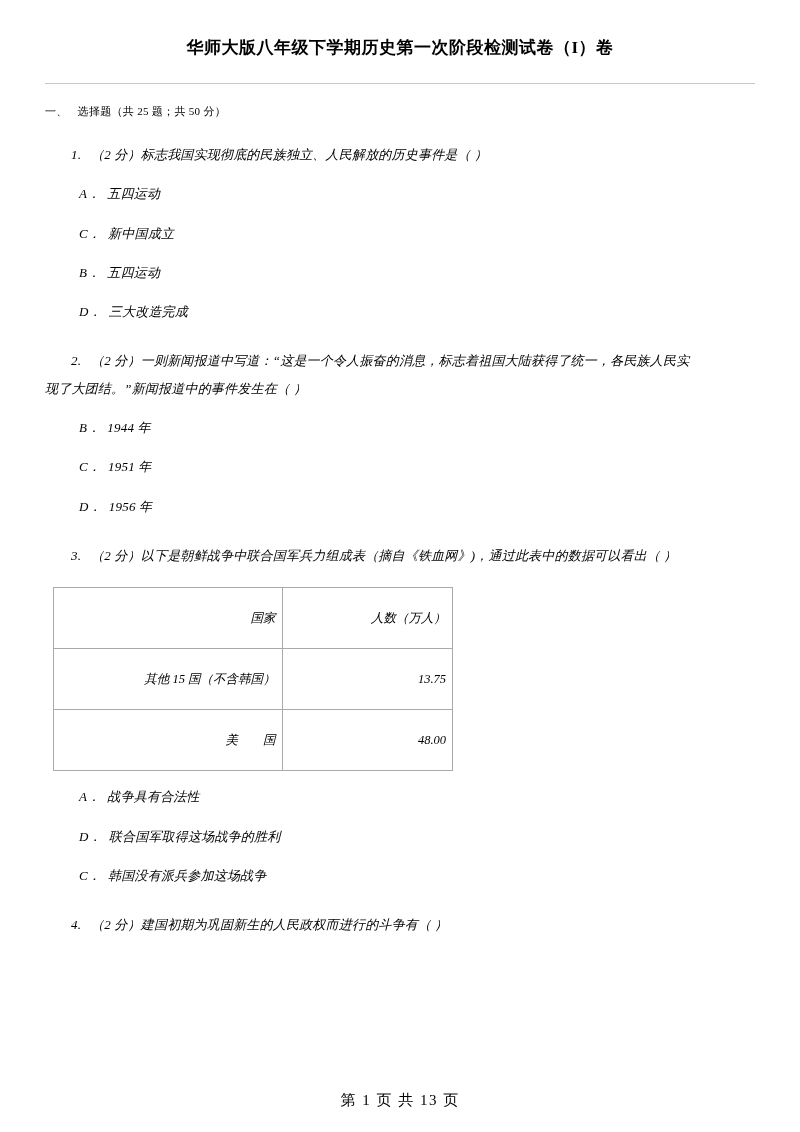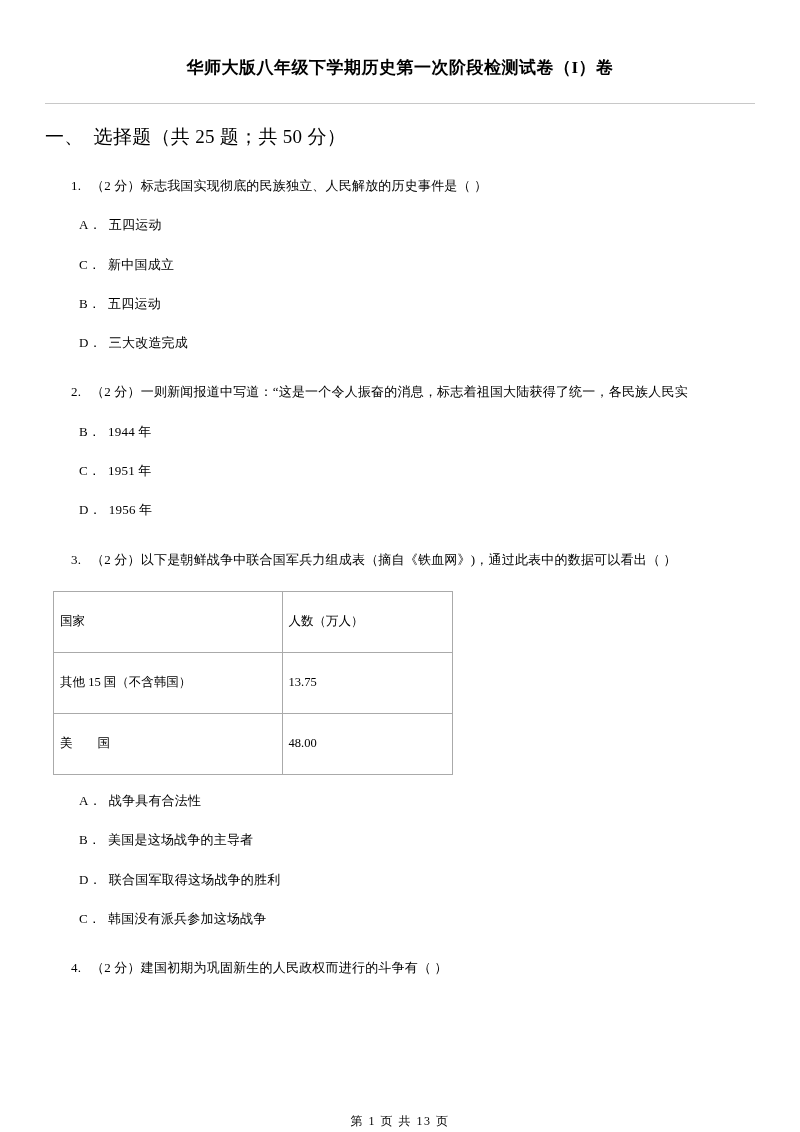--- a/index.html
+++ b/index.html
@@ -18,40 +18,41 @@
     width: 800px;
     height: 1132px;
     box-sizing: border-box;
     padding: 0 45px;
     position: relative;
   }
   .doc-title {
     text-align: center;
     font-size: 17px;
     font-weight: bold;
-    margin-top: 56px;
+    margin-top: 36px;
     margin-bottom: 0;
     letter-spacing: 0.5px;
   }
   .rule {
     border: 0;
     border-top: 1px solid #c8c8c8;
     margin: 24px 0 0 0;
   }
   .section-head {
-    font-size: 19px;
+    font-size: 11px;
     margin-top: 20px;
     margin-bottom: 0;
     letter-spacing: 0.3px;
   }
   .section-head .sec-num {
     margin-right: 10px;
   }
   .q-block {
     margin-top: 22px;
+    font-style: italic;
   }
   .q-stem {
     font-size: 13px;
     line-height: 2.1;
     padding-left: 26px;
     text-indent: 0;
     letter-spacing: 0.2px;
   }
   .q-stem .qnum {
     display: inline-block;
@@ -68,33 +69,33 @@
     margin-right: 7px;
   }
   table.data-table {
     border-collapse: collapse;
     margin: 18px 0 0 8px;
     width: 400px;
   }
   table.data-table td {
     border: 1px solid #aaaaaa;
     height: 38px;
-    text-align: left;
+    text-align: right;
     font-size: 12.5px;
     padding: 11px 6px;
   }
   table.data-table td.col1 { width: 230px; }
   table.data-table td.col2 { width: 168px; margin-left: 18px; }
   .footer {
     position: absolute;
     bottom: 58px;
     left: 0;
     width: 800px;
     text-align: center;
-    font-size: 12px;
+    font-size: 15px;
     letter-spacing: 1.5px;
   }
 </style>
 </head>
 <body>
 
 <div class="page">
 
   <div class="doc-title">华师大版八年级下学期历史第一次阶段检测试卷（I）卷</div>
 
@@ -119,20 +120,23 @@
     </div>
     <div class="opt">
       <span class="optlabel">D．</span><span>三大改造完成</span>
     </div>
   </div>
 
   <div class="q-block">
     <div class="q-stem">
       <span class="qnum">2.</span><span>（2 分）一则新闻报道中写道：“这是一个令人振奋的消息，标志着祖国大陆获得了统一，各民族人民实</span>
     </div>
+    <div class="q-stem" style="padding-left:0;">
+      <span>现了大团结。”新闻报道中的事件发生在（        ）</span>
+    </div>
     <div class="opt">
       <span class="optlabel">B．</span><span>1944 年</span>
     </div>
     <div class="opt">
       <span class="optlabel">C．</span><span>1951 年</span>
     </div>
     <div class="opt">
       <span class="optlabel">D．</span><span>1956 年</span>
     </div>
   </div>
@@ -156,23 +160,20 @@
         <td class="col1">美　　国</td>
         <td class="col2">48.00</td>
       </tr>
     </tbody>
       </table>
 
     <div class="opt">
       <span class="optlabel">A．</span><span>战争具有合法性</span>
     </div>
     <div class="opt">
-      <span class="optlabel">B．</span><span>美国是这场战争的主导者</span>
-    </div>
-    <div class="opt">
       <span class="optlabel">D．</span><span>联合国军取得这场战争的胜利</span>
     </div>
     <div class="opt">
       <span class="optlabel">C．</span><span>韩国没有派兵参加这场战争</span>
     </div>
   </div>
 
   <div class="q-block">
     <div class="q-stem">
       <span class="qnum">4.</span><span>（2 分）建国初期为巩固新生的人民政权而进行的斗争有（        ）</span>

